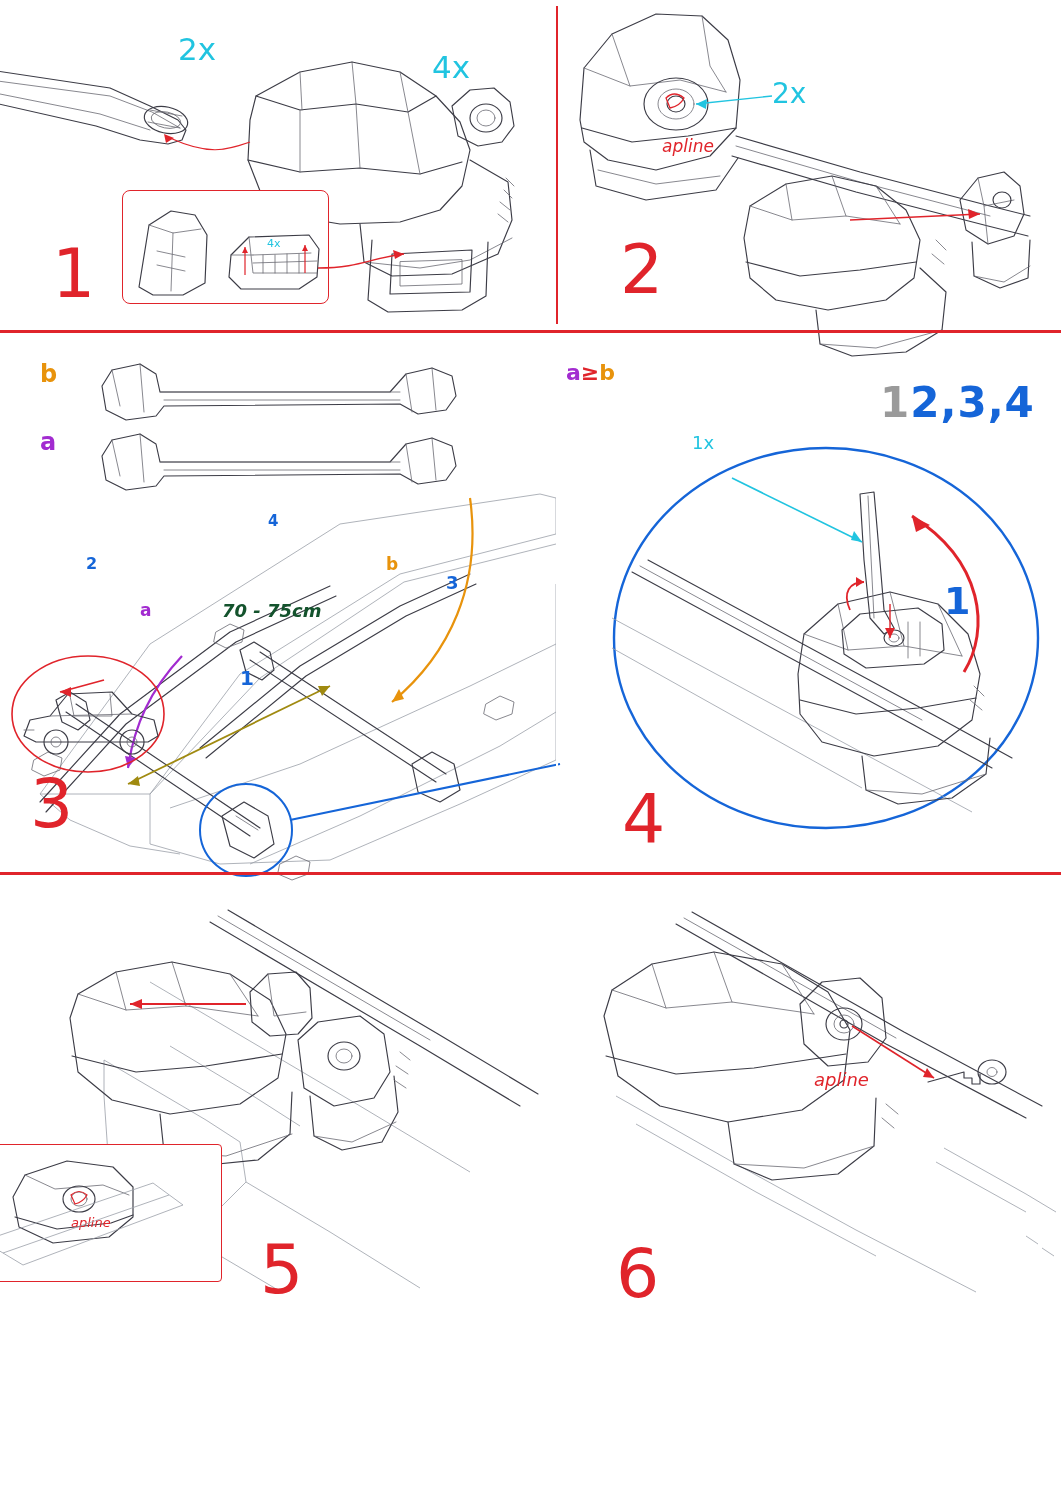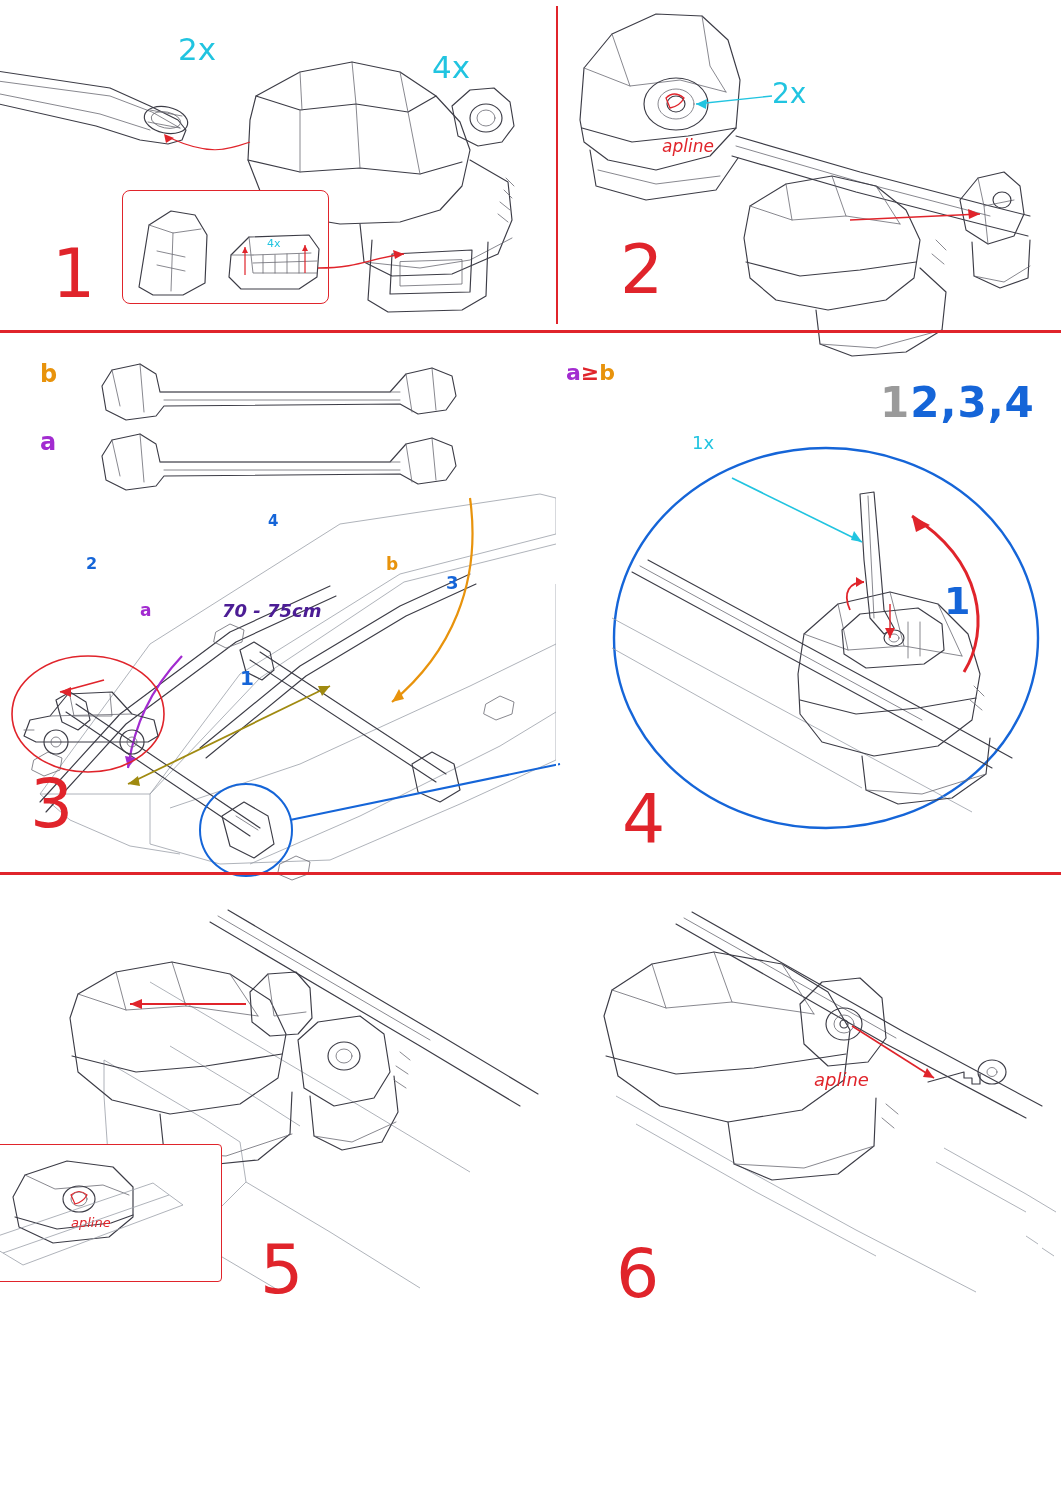--- a/index.html
+++ b/index.html
@@ -49,21 +49,21 @@
     position: absolute;
     font-family: "DejaVu Sans", sans-serif;
     white-space: nowrap;
     line-height: 1;
   }
   .cyan  { color: #21c4e0; }
   .red   { color: #e0242b; }
   .blue  { color: #1565d8; }
   .purple{ color: #a22bd0; }
   .orange{ color: #e8930c; }
-  .olive { color: #4c1d95; }
+  .olive { color: #14532d; }
   .grey  { color: #9a9a9a; }
 
   
   svg { display: block; overflow: visible; }
   .ln  { fill: none; stroke: #3c3c46; stroke-width: 1.15; stroke-linejoin: round; stroke-linecap: round; }
   .ln-thin { fill: none; stroke: #6a6a72; stroke-width: 0.8; stroke-linejoin: round; stroke-linecap: round; }
   .ln-light { fill: none; stroke: #9aa0a8; stroke-width: 0.8; }
 
   
   .inset-frame {

